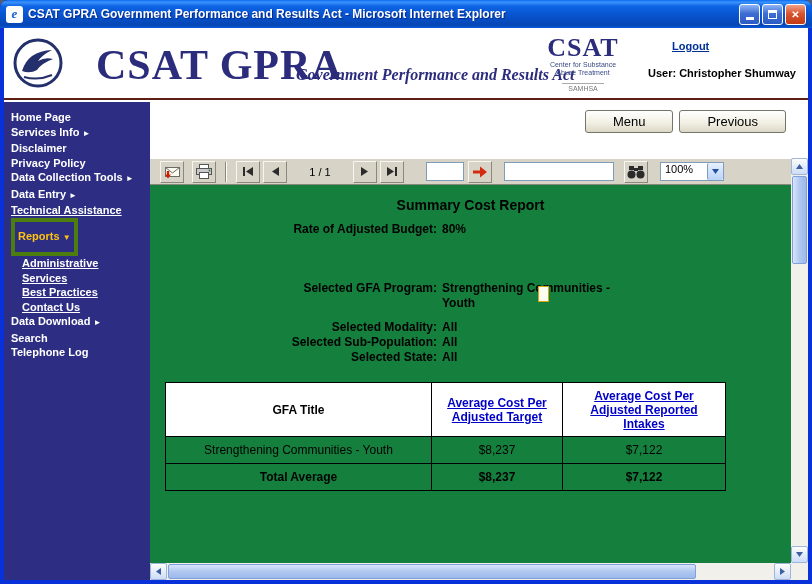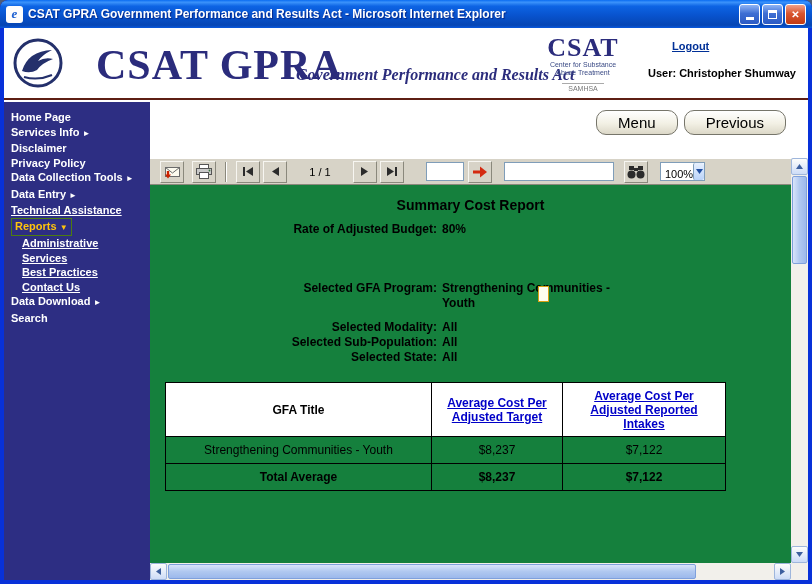--- a/index.html
+++ b/index.html
@@ -41,45 +41,45 @@
     text-decoration:underline; cursor:pointer; }
   .user-label { margin-top:13px; font-size:11px; font-weight:bold; color:#000; white-space:nowrap; }
 
   
   .app-body { position:absolute; top:74px; left:0; right:0; bottom:0; }
   .sidebar { position:absolute; top:0; left:0; bottom:0; width:146px; background:#2D2E83; padding-top:8px; }
   .sb-item { color:#FFF; font-size:11px; font-weight:bold; line-height:14.5px; padding-left:7px; white-space:nowrap; cursor:pointer; }
   .sb-item.indent { padding-left:18px;text-decoration:underline; }
   .sb-item.underline .sb-label { text-decoration:underline;text-align:center; }
   .sb-arrow { font-size:8px; }
-  .sb-highlight { display:inline-block; border:1px solid #4d7c0f; padding:0 3px; color:#FFC40D; }
+  .sb-highlight { display:inline-block; border:4px solid #4d7c0f; padding:7px 3px; color:#FFC40D; }
 
   .content { position:absolute; top:0; left:146px; right:0; bottom:0; background:#FFF; }
   .nav-buttons { position:absolute; top:8px; right:22px; display:flex; gap:6px; }
-  .xp-btn { font-size:15px; padding:3px 21px; color:#000; cursor:pointer;
-    background:linear-gradient(180deg,#FFFFFF,#F2F0E4 55%,#DCD8C8); border:1px solid #76756A; border-radius:10px; }
+  .xp-btn { font-size:13px; padding:3px 27px; color:#000; cursor:pointer;
+    background:linear-gradient(180deg,#FFFFFF,#F2F0E4 55%,#DCD8C8); border:1px solid #76756A; border-radius:3px; }
 
   
   .viewer { position:absolute; top:56px; left:0; right:0; bottom:0; }
   .toolbar { position:absolute; top:0; left:0; right:17px; height:27px; background:#D7D3C7;
     border-top:1px solid #FFF; border-bottom:1px solid #8A887C; display:flex; align-items:center; padding-left:10px; }
   .tbtn { height:22px; min-width:24px; display:flex; align-items:center; justify-content:center; cursor:pointer;
     background:#D7D3C7; border:1px solid; border-color:#F7F6F1 #8A887C #8A887C #F7F6F1; }
   .tbtn.print { margin-left:8px; }
   .tsep { width:0; height:20px; border-left:1px solid #8A887C; border-right:1px solid #FFF; margin:0 9px; }
   .tbtn.nav + .tbtn.nav { margin-left:3px; }
   .page-indicator { width:66px; text-align:center; font-size:11px; color:#000; }
   .tb-input { height:19px; border:1px solid #7F9DB9; background:#FFF; font-size:11px; padding:1px 3px;
     font-family:"Liberation Sans",sans-serif; }
   .tb-input.goto { margin-left:22px; width:38px; }
   .tbtn.go { margin-left:4px; }
   .tb-input.search { margin-left:12px; width:110px; }
   .tbtn.find { margin-left:10px; }
-  .zoom-select { margin-left:12px; display:flex; width:45px; height:19px; border:1px solid #7F9DB9; background:#FFF;
-    align-items:flex-end; cursor:pointer; }
+  .zoom-select { margin-left:12px; display:flex; width:64px; height:19px; border:1px solid #7F9DB9; background:#FFF;
+    align-items:flex-start; cursor:pointer; }
   .zoom-value { flex:1; font-size:11px; padding-left:4px; color:#000; }
   .zoom-arrow { width:16px; height:17px; background:linear-gradient(#E7F0FE,#BAD3F9); border-left:1px solid #7F9DB9;
     display:flex; align-items:center; justify-content:center; border-radius:2px; }
 
   .report-area { position:absolute; top:27px; left:0; right:17px; bottom:17px; background:#15803d; overflow:hidden; }
   .report-title { margin-top:12px; text-align:center; font-size:14px; font-weight:bold; color:#000; }
   .report-fields { margin-top:9px; }
   .field-row { display:flex; line-height:15px; font-size:12px; }
   .field-row.gap-after { margin-bottom:9px;margin-top:44px; }
   .f-label { width:287px; text-align:right; font-weight:bold; white-space:nowrap; }
@@ -162,20 +162,21 @@
           <div class="sb-item"><span class="sb-label">Data Collection Tools</span> <span class="sb-arrow">►</span></div>
           <div class="sb-item"><span class="sb-label">Data Entry</span> <span class="sb-arrow">►</span></div>
           <div class="sb-item underline"><span class="sb-label">Technical Assistance</span></div>
           <div class="sb-item"><span class="sb-highlight"><span class="sb-label">Reports</span> <span class="sb-arrow">▼</span></span></div>
           <div class="sb-item indent"><span class="sb-label">Administrative</span></div>
           <div class="sb-item indent"><span class="sb-label">Services</span></div>
           <div class="sb-item indent"><span class="sb-label">Best Practices</span></div>
           <div class="sb-item indent"><span class="sb-label">Contact Us</span></div>
           <div class="sb-item"><span class="sb-label">Data Download</span> <span class="sb-arrow">►</span></div>
           <div class="sb-item"><span class="sb-label">Search</span></div>
+          <div class="sb-item"><span class="sb-label">Telephone Log</span></div>
         </div>
 
       <div class="content">
 
         <div class="nav-buttons">
           <button class="xp-btn">Menu</button>
           <button class="xp-btn">Previous</button>
         </div>
 
         <div class="viewer">

